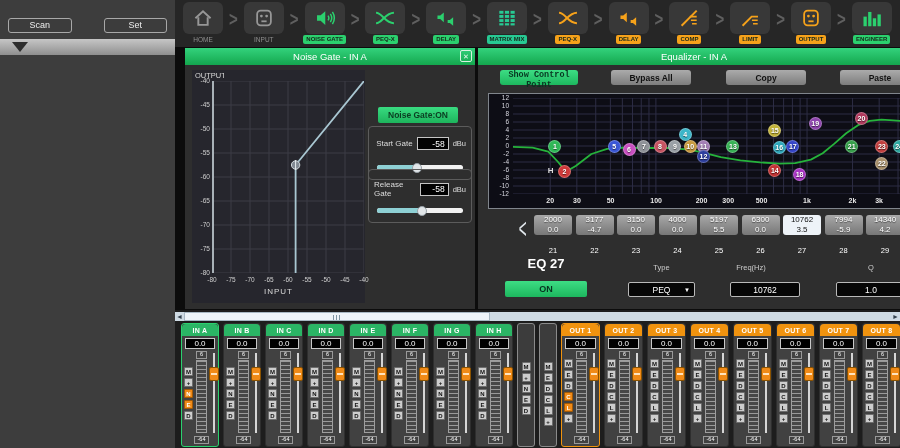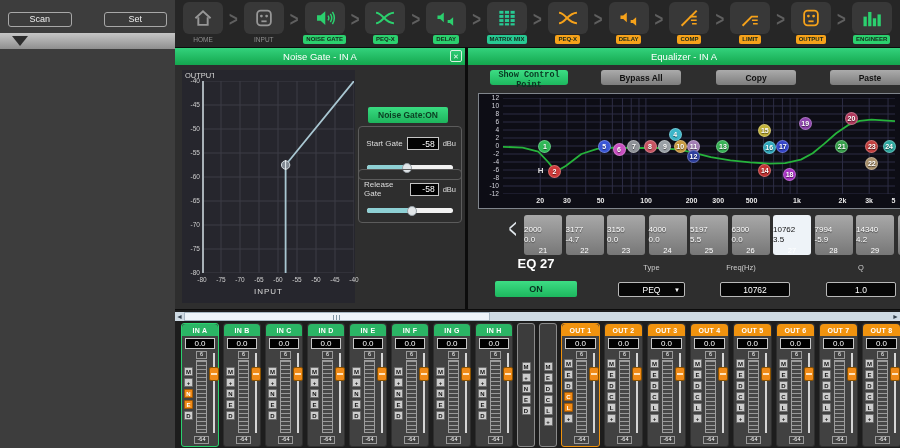--- a/index.html
+++ b/index.html
@@ -2,39 +2,39 @@
 <html><head>
 <meta charset="utf-8">
 <style>
   html,body{margin:0;padding:0;background:#0c0c0c;}
   *{box-sizing:border-box;font-family:"Liberation Sans","DejaVu Sans",sans-serif;}
   .app{position:relative;width:900px;height:448px;background:#0c0c0c;overflow:hidden;}
 
   
   .sidebar{position:absolute;left:0;top:0;width:175px;height:448px;background:#3d3d3d;display:flex;flex-direction:column;}
   .sb-title{height:17px;background:linear-gradient(#727272,#4b4b4b);color:#f0f0f0;font-size:9.5px;display:flex;align-items:center;justify-content:center;}
-  .sb-btnrow{display:flex;justify-content:space-between;padding:12px 8px 6px;gap:32px;}
+  .sb-btnrow{display:flex;justify-content:space-between;padding:18px 8px 6px;gap:32px;}
   .sb-btn{width:70px;height:15px;background:#3c3c3c;border:1px solid #a8a8a8;border-radius:3px;color:#eee;font-size:9px;line-height:1;padding:0;}
   .sb-drop{height:16px;background:linear-gradient(#c6c6c6,#8f8f8f);display:flex;align-items:center;padding-left:12px;}
   .sb-tri{width:0;height:0;border-left:8px solid transparent;border-right:8px solid transparent;border-top:10px solid #2d2d2d;}
   .sb-body{flex:1;background:#3d3d3d;}
 
   
   .toolbar{position:absolute;left:175px;top:0;width:725px;height:47px;background:#262626;display:flex;align-items:flex-start;justify-content:space-evenly;padding:2px 2px 0;}
   .tb-item{display:flex;flex-direction:column;align-items:center;width:46px;}
   .tb-tile{width:40px;height:32px;background:#383838;border-radius:6px;display:flex;align-items:center;justify-content:center;}
   .tb-tile svg{width:22px;height:22px;}
   .c-gray{color:#979797;} .c-green{color:#2bd06e;} .c-orange{color:#f6a21a;} .c-teal{color:#27c993;}
   .tb-lab{margin-top:1px;font-size:6px;font-weight:bold;color:#17271b;padding:1px 3px;border-radius:2px;white-space:nowrap;line-height:1.1;}
   .pill-green{background:#2bd06e;} .pill-orange{background:#f6a21a;} .pill-teal{background:#27c993;}
   .tb-lab-gray{margin-top:2px;font-size:6.5px;color:#8f8f8f;white-space:nowrap;}
   .tb-chev{font-size:15px;color:#5f5f5f;font-weight:bold;margin-top:8px;transform:scaleY(1.4);}
 
   
-  .panel{position:absolute;background:#2e2e2e;}
+  .panel{position:absolute;background:#2e2e2e;margin-left:10px;}
   .ptitle{height:17px;background:linear-gradient(#33d27c,#14a74e);color:#fff;font-size:9.5px;display:flex;align-items:center;justify-content:center;position:relative;}
   .pclose{position:absolute;right:3px;top:2px;width:12px;height:12px;background:transparent;border:1px solid #d9f2e2;border-radius:2px;color:#eafaf0;font-size:7px;line-height:1;display:flex;align-items:center;justify-content:center;padding:0;}
 
   
   .ng{left:175px;top:48px;width:290px;height:261px;}
   .ng-graph{position:absolute;left:7px;top:22px;width:173px;height:233px;background:#26262d;}
   .ng-ylab{position:absolute;left:3px;top:1px;width:29px;overflow:hidden;white-space:nowrap;font-size:7.5px;color:#d8d8d8;}
   .ng-graph svg{position:absolute;left:20px;top:11px;}
   .ng-yt{position:absolute;left:0;width:18px;text-align:right;font-size:6.5px;color:#cfcfcf;}
   .ng-xt{position:absolute;top:206px;width:18px;text-align:center;font-size:6.5px;color:#cfcfcf;}
@@ -54,21 +54,21 @@
   .eq-b.green{background:linear-gradient(#3ddd84,#1db75e);color:#073520;}
   .eq-b.gray{background:linear-gradient(#ababab,#7d7d7d);}
   .eq-gbox{position:absolute;left:10px;top:45px;width:424px;height:116px;background:#0d0d15;border:1px solid #80858c;}
   .eq-ylab{position:absolute;width:18px;text-align:right;font-size:6.5px;color:#d8d8e0;line-height:1;}
   .eq-xlab{position:absolute;width:20px;text-align:center;font-size:7px;font-weight:bold;color:#e8e8e8;}
   .eq-plot{position:absolute;left:24px;top:4px;width:392px;height:96px;}
   .eq-pt{position:absolute;width:13px;height:13px;border-radius:50%;color:#fff;font-size:7px;font-weight:bold;display:flex;align-items:center;justify-content:center;text-shadow:0 1px 1px rgba(0,0,0,.6);border:1px solid rgba(255,255,255,.25);}
   .eq-h{position:absolute;font-size:8px;font-weight:bold;color:#ddd;}
   .eq-chev{position:absolute;left:40px;top:172px;width:14px;color:#e3e9ee;font-size:15px;transform:scale(0.9,1.8);}
   .band-row{position:absolute;left:56px;top:167px;display:flex;gap:3.5px;}
-  .band{flex:none;width:38px;height:40px;border-radius:3px;background:linear-gradient(#a8a8a8,#777);color:#fff;font-size:8px;display:flex;flex-direction:column;justify-content:center;line-height:1.25;text-shadow:0 1px 1px #444;}
+  .band{flex:none;width:38px;height:20px;border-radius:3px;background:linear-gradient(#a8a8a8,#777);color:#fff;font-size:8px;display:flex;flex-direction:column;align-items:center;justify-content:center;line-height:1.25;text-shadow:0 1px 1px #444;}
   .band.sel{background:#eef3f8;color:#111;text-shadow:none;}
   .band-nums{position:absolute;left:56px;top:198px;display:flex;gap:3.5px;}
   .band-nums div{flex:none;width:38px;text-align:center;font-size:7.5px;color:#fff;}
   .eq-name{position:absolute;left:27px;top:208px;width:82px;text-align:center;font-size:13px;font-weight:bold;color:#fff;}
   .eq-on{position:absolute;left:27px;top:233px;width:82px;height:16px;background:linear-gradient(#3ddd84,#1db75e);border:none;border-radius:2px;color:#073520;font-size:9px;font-weight:bold;padding:0;}
   .eq-lab{position:absolute;top:215px;font-size:7.5px;color:#ccc;text-align:center;}
   .eq-box{position:absolute;top:234px;height:15px;background:#060606;border:1px solid #b9b9b9;border-radius:2px;color:#fff;font-size:8.5px;display:flex;align-items:center;justify-content:center;}
   .dd-arrow{position:absolute;right:4px;font-size:6px;color:#fff;}
 
   

